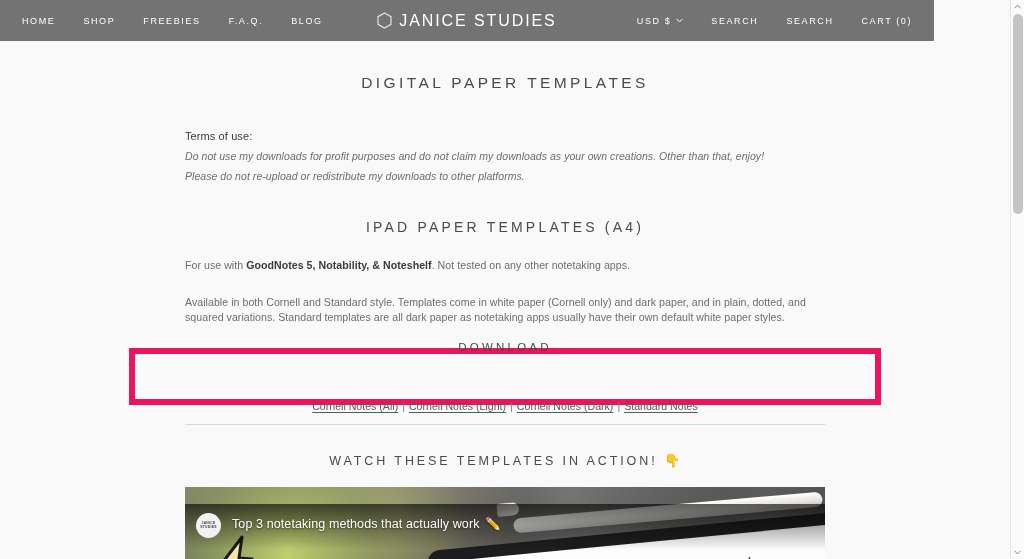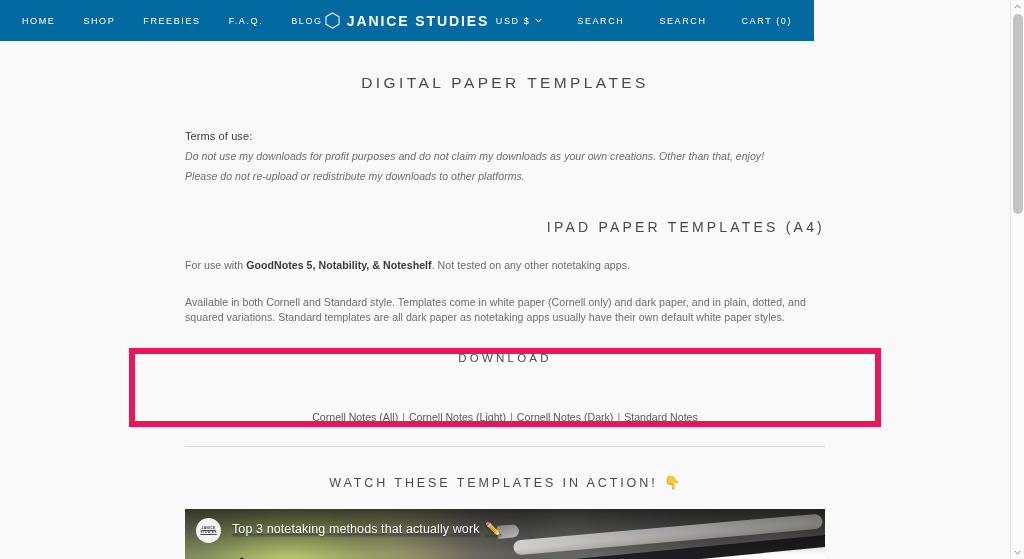--- a/index.html
+++ b/index.html
@@ -13,23 +13,23 @@
   body {
     font-family: "Liberation Sans", sans-serif;
     background: #faf9f9;
     color: #4a4a4a;
     position: relative;
   }
 
   
   .site-header {
     position: relative;
-    width: 814px;
+    width: 934px;
     height: 41px;
-    background: #0369a1;
+    background: #737373;
     display: flex;
     align-items: center;
     padding: 0 22px;
   }
 
   .nav-left {
     display: flex;
     align-items: center;
     gap: 28px;
   }
@@ -63,32 +63,32 @@
     text-decoration: none;
   }
 
   .brand-mark {
     width: 15px;
     height: 17px;
     display: block;
   }
 
   .brand-text {
-    font-size: 14px;
+    font-size: 16px;
     letter-spacing: 1.9px;
     color: #ffffff;
-    font-weight: 700;
+    font-weight: 400;
     white-space: nowrap;
   }
 
   .nav-right {
     margin-left: auto;
     display: flex;
     align-items: center;
-    gap: 35px;
+    gap: 28px;
   }
 
   .currency {
     display: flex;
     align-items: center;
     gap: 5px;
   }
 
   .chev {
     width: 7px;
@@ -129,21 +129,21 @@
 
   .terms-line {
     font-size: 10.5px;
     font-style: italic;
     color: #6d6d6d;
     margin-top: 8px;
     letter-spacing: 0.05px;
   }
 
   h2.section-title {
-    text-align: right;
+    text-align: center;
     font-size: 14px;
     letter-spacing: 3.2px;
     font-weight: 400;
     color: #4a4a4a;
     margin-top: 37px;
   }
 
   .para {
     font-size: 10.6px;
     color: #6d6d6d;
@@ -153,21 +153,21 @@
   }
 
   .para.gap2 { margin-top: 22px; }
 
   .para b { color: #3b3b3b; font-weight: 700; }
 
   
   .download-box {
     margin: 23px auto 0;
     width: 752px;
-    height: 79px;
+    height: 57px;
     border: 6px solid #ed145b;
     background: #fbfafa;
     display: flex;
     flex-direction: column;
     align-items: center;
     justify-content: center;
   }
 
   .download-heading {
     font-size: 11.5px;
@@ -291,27 +291,26 @@
     top: 48px;
     width: 44px;
     height: 56px;
   }
 
   
   .yt-top {
     position: absolute;
     left: 0;
     right: 0;
-    top: 0;
+    top: 17px;
     height: 46px;
     background: linear-gradient(180deg, rgba(0,0,0,0.62) 0%, rgba(0,0,0,0.28) 55%, rgba(0,0,0,0) 100%);
     display: flex;
     align-items: flex-start;
     padding: 9px 12px 0 11px;
-    text-decoration: underline;
   }
 
   .yt-avatar {
     width: 25px;
     height: 25px;
     border-radius: 50%;
     background: #f2f2f2;
     flex: 0 0 auto;
     display: flex;
     flex-direction: column;

